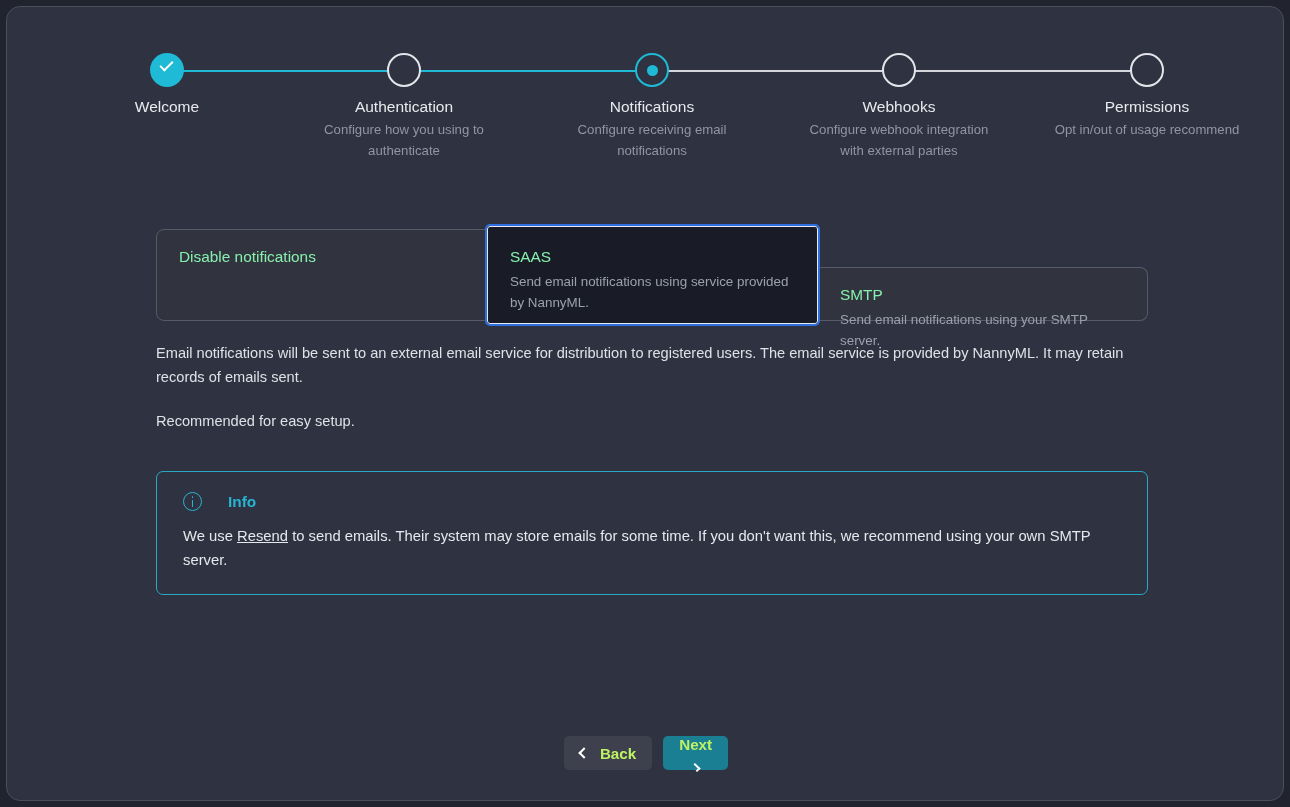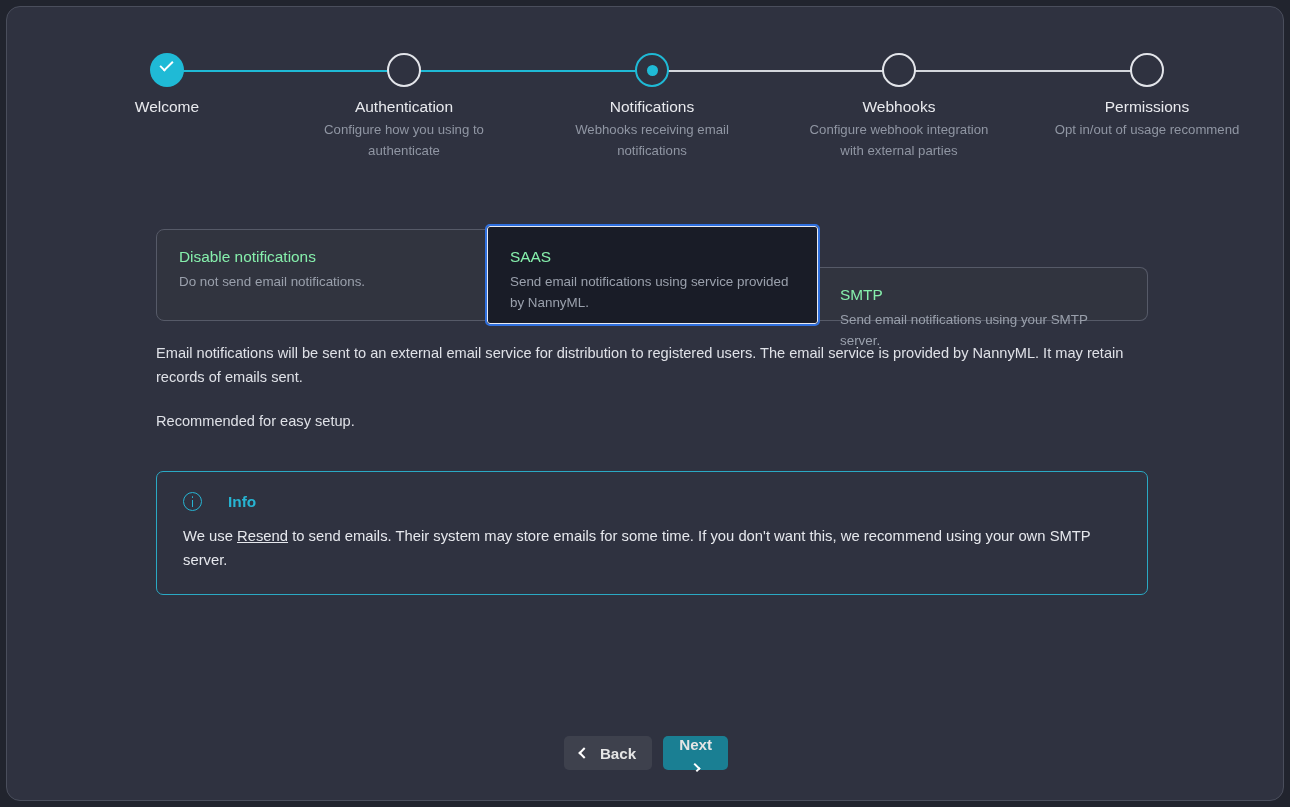--- a/index.html
+++ b/index.html
@@ -244,21 +244,21 @@
     display: inline-flex;
     align-items: center;
     gap: 12px;
     height: 34px;
     padding: 0 16px;
     border: none;
     border-radius: 5px;
     font-family: "Liberation Sans", sans-serif;
     font-size: 15.2px;
     font-weight: bold;
-    color: #e5e5e5;
+    color: #bef264;
     cursor: pointer;
   }
   .btn-back { background: #3e414d; }
   .btn-next { background: #1a7f93; flex-direction: column; }
 
   .chev {
     width: 8px;
     height: 8px;
     border-top: 2px solid #ffffff;
     border-right: 2px solid #ffffff;
@@ -288,40 +288,39 @@
       <div class="step-marker marker-todo"></div>
       <div class="step-title">Authentication</div>
       <div class="step-desc">Configure how you using to authenticate</div>
     </div>
 
     <div class="step" style="left:645px;">
       <div class="step-marker marker-active">
         <span class="dot"></span>
       </div>
       <div class="step-title">Notifications</div>
-      <div class="step-desc">Webhooks receiving email notifications</div>
+      <div class="step-desc">Configure receiving email notifications</div>
     </div>
 
     <div class="step" style="left:892px;">
       <div class="step-marker marker-todo"></div>
       <div class="step-title">Webhooks</div>
       <div class="step-desc">Configure webhook integration with external parties</div>
     </div>
 
     <div class="step" style="left:1140px;">
       <div class="step-marker marker-todo"></div>
       <div class="step-title">Permissions</div>
       <div class="step-desc">Opt in/out of usage recommend</div>
     </div>
   </div>
 
   <div class="options">
     <div class="option">
       <div class="option-title">Disable notifications</div>
-      <div class="option-desc">Do not send email notifications.</div>
     </div>
     <div class="option selected">
       <div class="option-title">SAAS</div>
       <div class="option-desc">Send email notifications using service provided by NannyML.</div>
     </div>
     <div class="option">
       <div class="option-title">SMTP</div>
       <div class="option-desc">Send email notifications using your SMTP server.</div>
     </div>
   </div>

